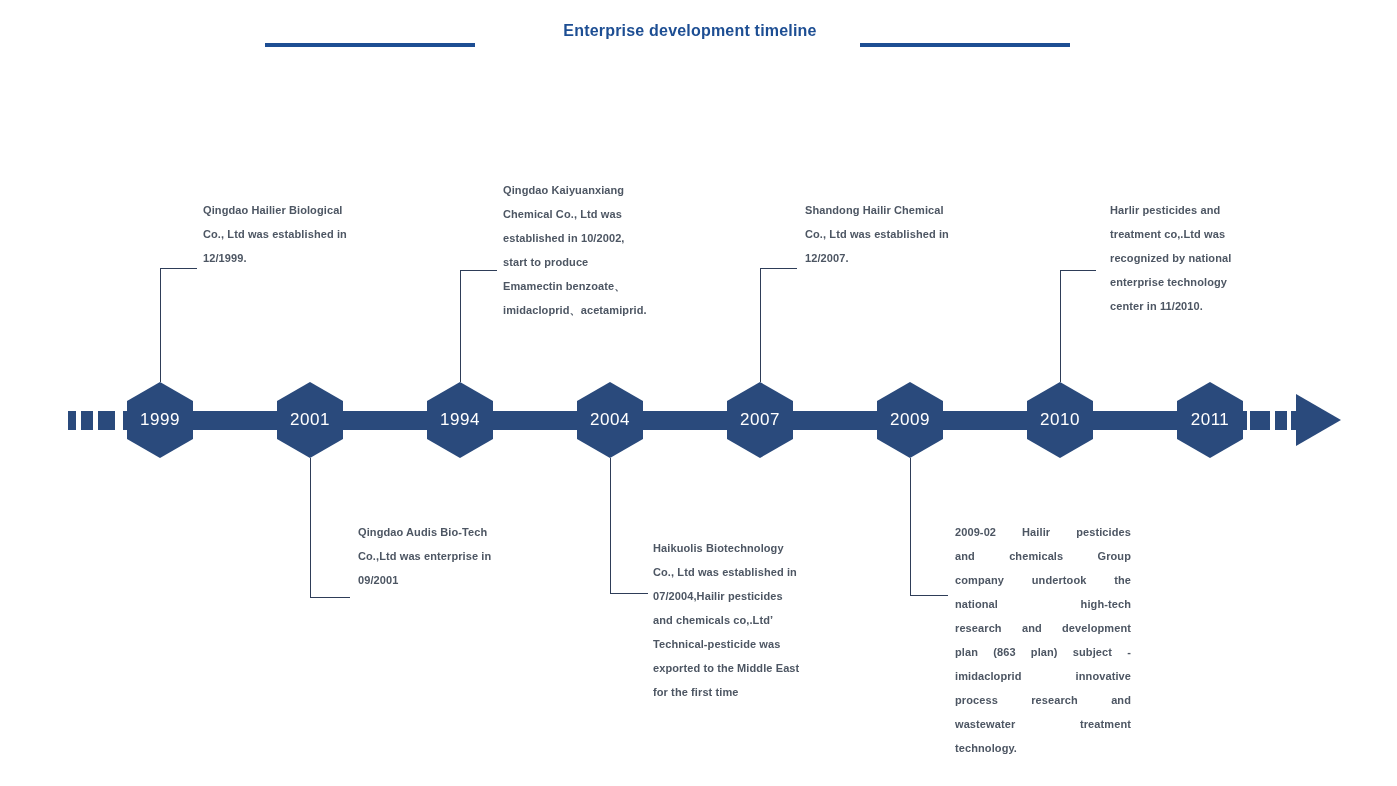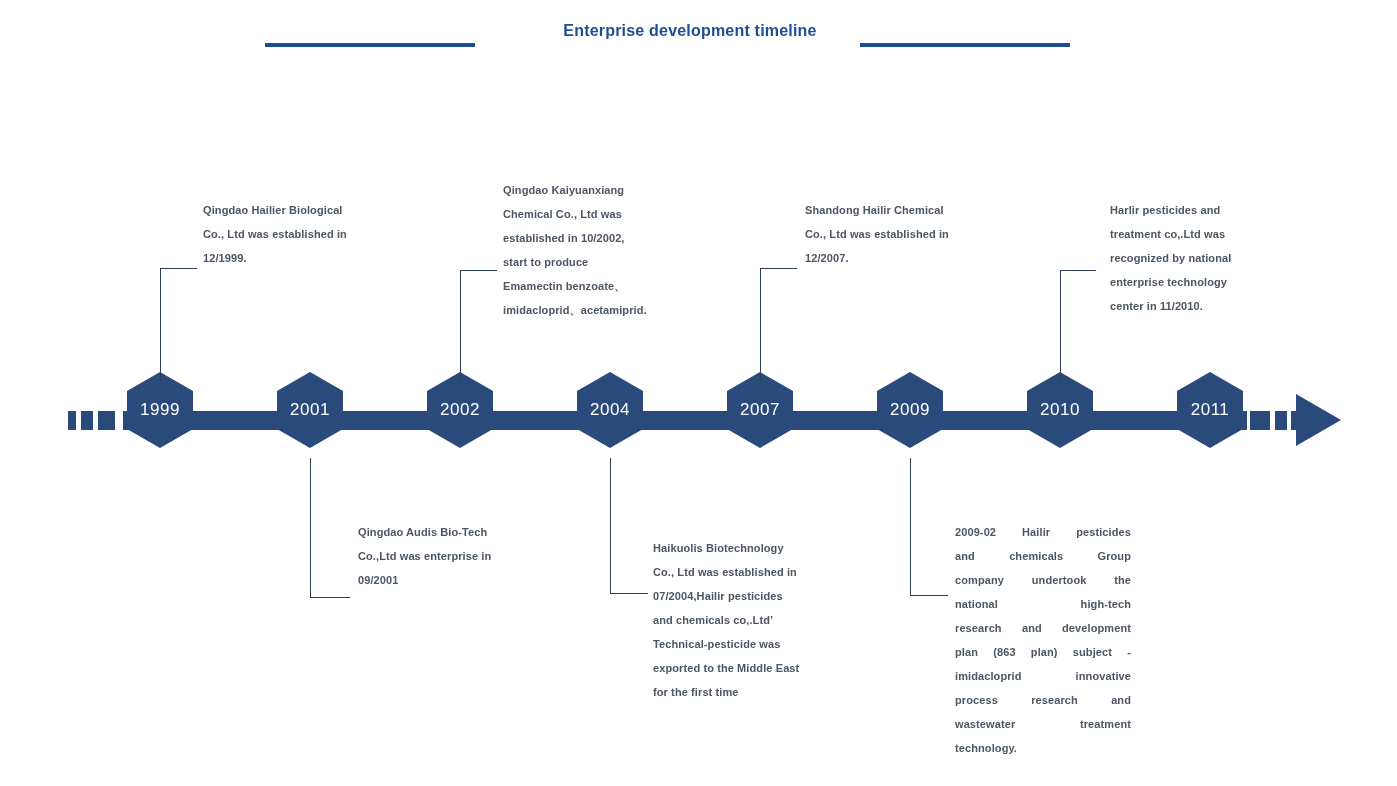--- a/index.html
+++ b/index.html
@@ -18,21 +18,21 @@
   
   .bar{position:absolute;left:123px;top:411px;width:1124px;height:19px;background:#2a4a7c;}
   .dash{position:absolute;top:411px;height:19px;background:#2a4a7c;}
   .arrow-head{
     position:absolute;left:1296px;top:394px;width:0;height:0;
     border-top:26px solid transparent;border-bottom:26px solid transparent;
     border-left:45px solid #2a4a7c;
   }
   
   .hex{
-    position:absolute;top:372px;width:66px;height:76px;background:#2a4a7c;
+    position:absolute;top:382px;width:66px;height:76px;background:#2a4a7c;
     clip-path:polygon(50% 0,100% 25%,100% 75%,50% 100%,0 75%,0 25%);
     display:flex;align-items:center;justify-content:center;
   }
   .hex-year{color:#ffffff;font-size:17px;letter-spacing:0.5px;font-weight:400;}
   
   .conn-v{position:absolute;width:1px;background:#2e3d58;}
   .conn-h{position:absolute;height:1px;background:#2e3d58;}
   
   .event{position:absolute;color:#4d5663;font-size:11px;font-weight:bold;letter-spacing:0.1px;}
   .event .line{height:24px;line-height:24px;white-space:nowrap;}
@@ -58,21 +58,21 @@
   <div class="dash" style="left:1291px;width:7px;"></div>
   <div class="arrow-head"></div>
 
   <div class="hex" style="left:127px;">
       <span class="hex-year">1999</span>
     </div>
   <div class="hex" style="left:277px;">
       <span class="hex-year">2001</span>
     </div>
   <div class="hex" style="left:427px;">
-      <span class="hex-year">2002</span>
+      <span class="hex-year">1994</span>
     </div>
   <div class="hex" style="left:577px;">
       <span class="hex-year">2004</span>
     </div>
   <div class="hex" style="left:727px;">
       <span class="hex-year">2007</span>
     </div>
   <div class="hex" style="left:877px;">
       <span class="hex-year">2009</span>
     </div>

